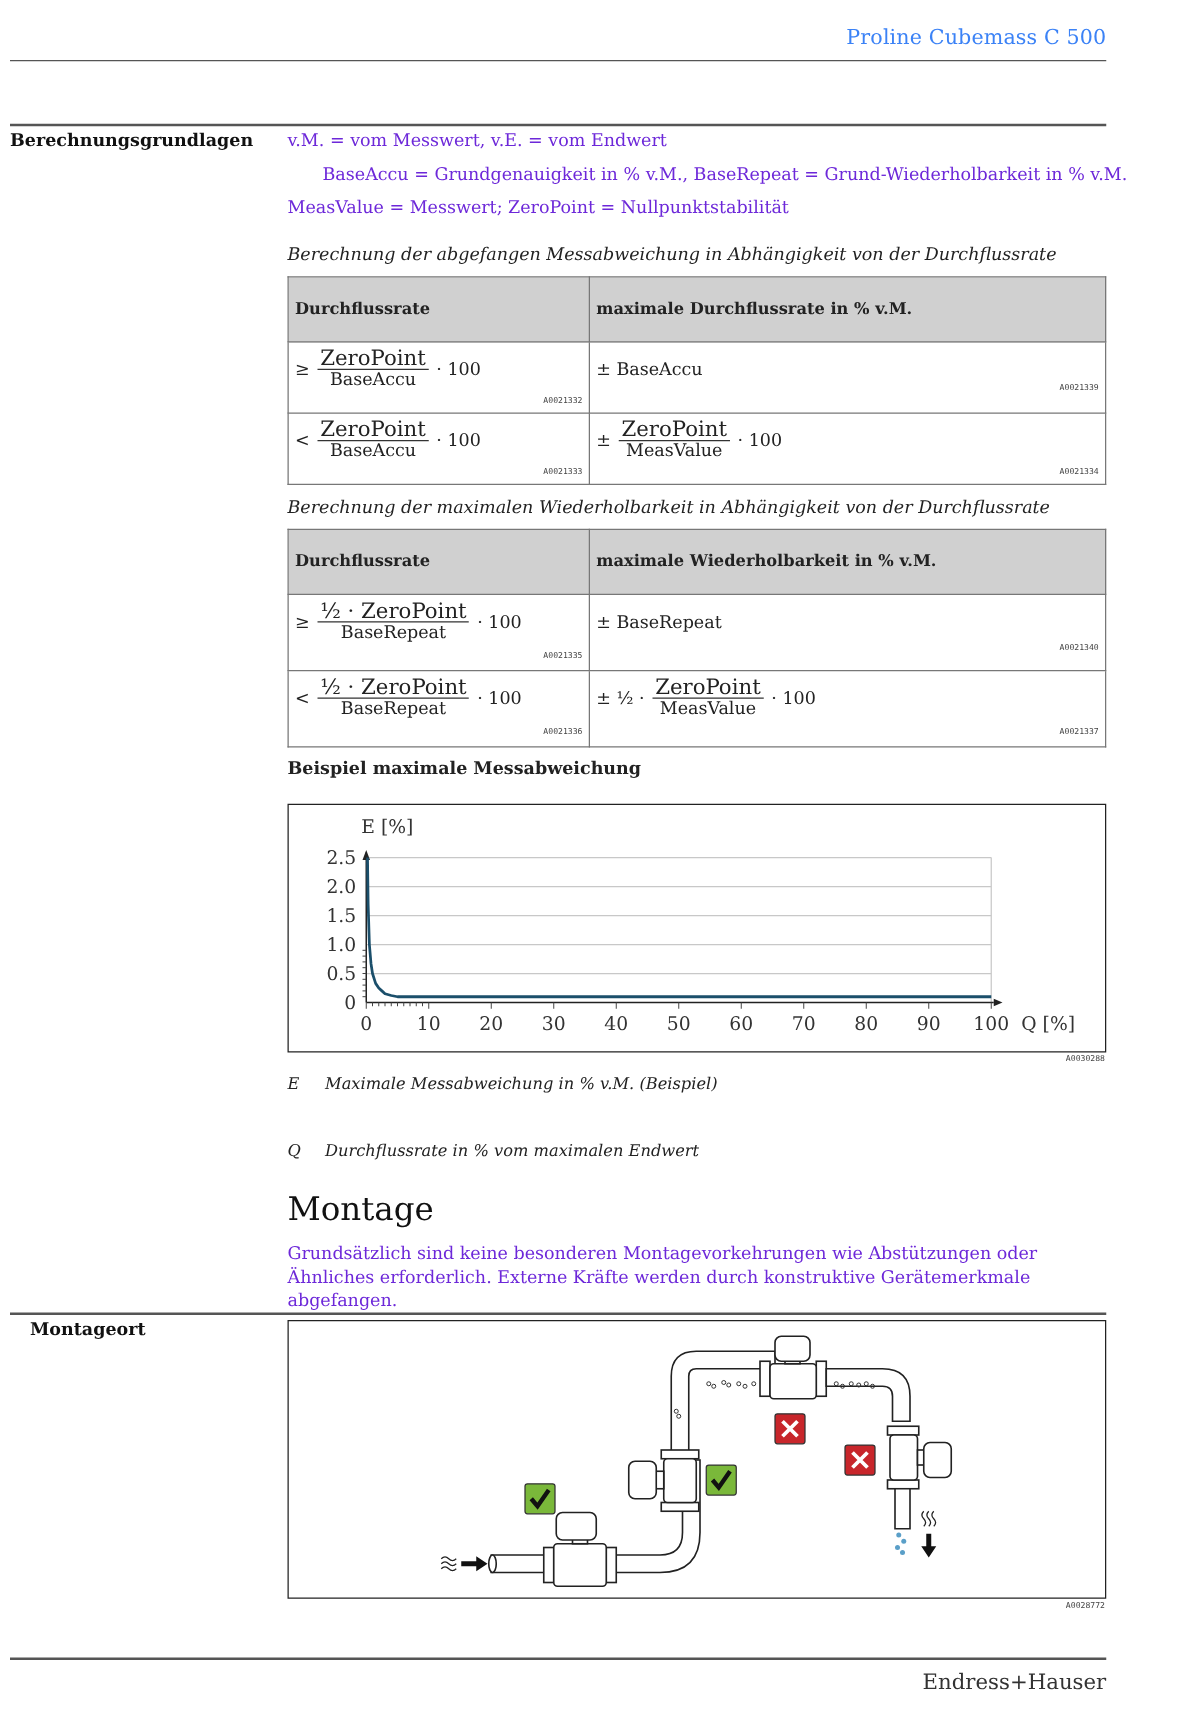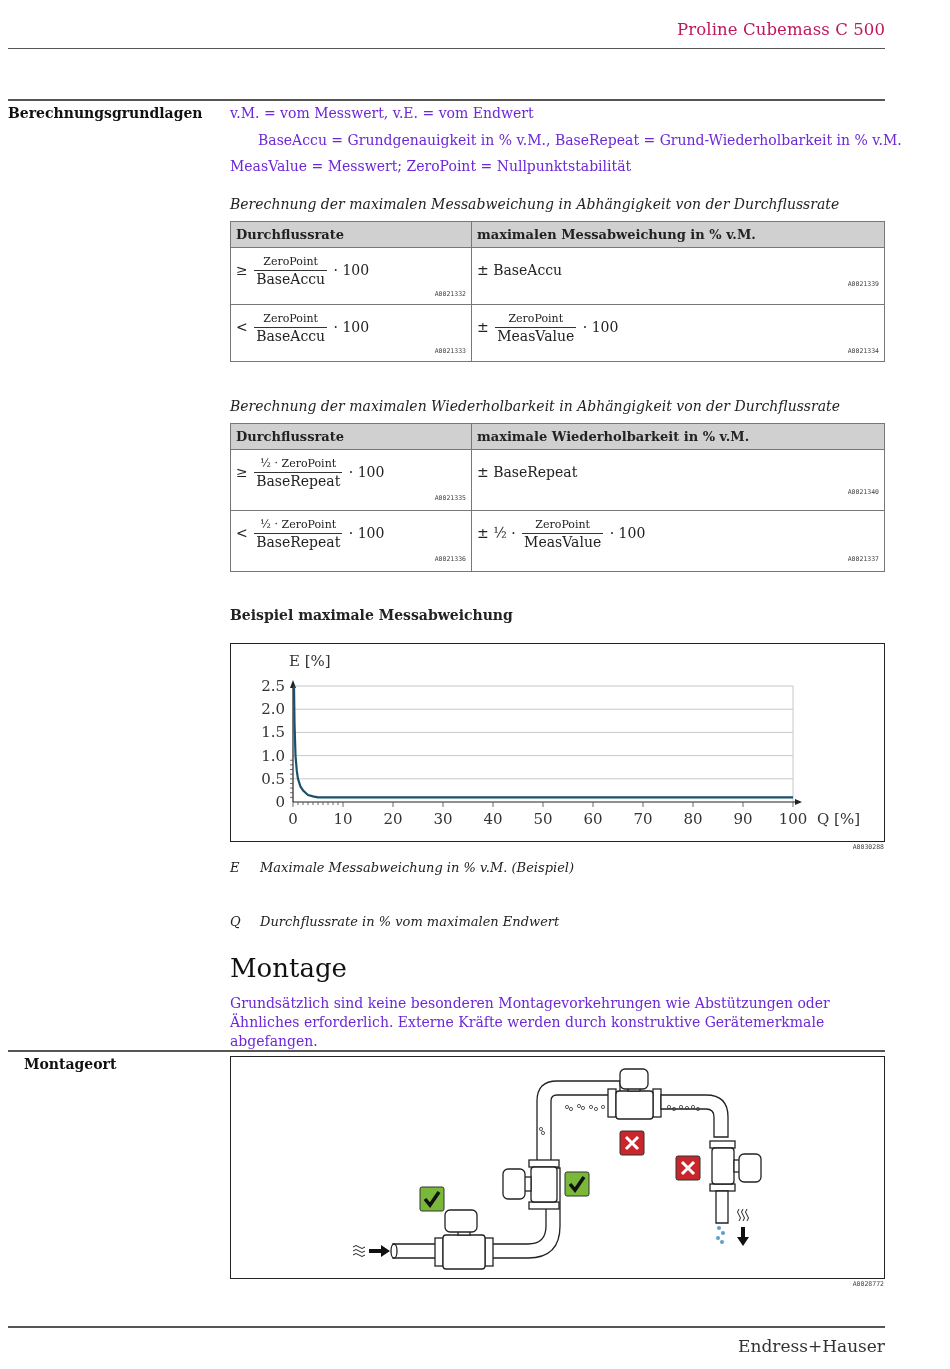--- a/index.html
+++ b/index.html
@@ -1,28 +1,28 @@
 <!DOCTYPE html>
 <html><head>
 <meta charset="utf-8">
 <style>
   html, body { margin:0; padding:0; background:#fff; }
   body { width:950px; height:1369px; position:relative; font-family:"DejaVu Serif", serif; color:#222; overflow:hidden; }
   .abs { position:absolute; }
-  .hdr-title { right:65px; top:20px; font-size:16.5px; color:#be185d; letter-spacing:0.1px; }
+  .hdr-title { right:65px; top:20px; font-size:16.5px; color:#3b82f6; letter-spacing:0.1px; }
   .rule { position:absolute; left:8px; width:877px; background:#555; }
   .side-label { left:8px; font-weight:bold; font-size:14px; color:#111; }
   .body-text { left:230px; font-size:14px; color:#6d28d9; }
   .caption-i { left:230px; font-style:italic; font-size:14px; color:#222; }
   table.f { position:absolute; left:230px; width:655px; border-collapse:collapse; font-size:14px; }
-  table.f th { background:#d0d0d0; text-align:left; font-weight:bold; padding:5px 5px; border:1px solid #777; font-size:13px; height:15px; }
+  table.f th { background:#d0d0d0; text-align:left; font-weight:bold; padding:18px 5px; border:1px solid #777; font-size:13px; height:15px; }
   table.f td { border:1px solid #777; padding:4px 5px 2px 5px; vertical-align:top; position:relative; }
   table.f td.c1 { width:230px; }
   .frac { display:inline-block; vertical-align:middle; text-align:center; margin:0 2px; }
-  .frac .num { display:block; border-bottom:1px solid #333; padding:0 2px; line-height:16px; font-size:11px; }
+  .frac .num { display:block; border-bottom:1px solid #333; padding:0 2px; line-height:16px; font-size:17px; }
   .frac .den { display:block; padding:0 2px; line-height:17px; font-size:14px;text-align:center; }
   .ref { display:block; text-align:right; font-size:6.5px; color:#444; font-family:"DejaVu Sans Mono", monospace; margin-top:2px; }
   .formula { font-size:14px; line-height:36px; white-space:nowrap; }
   .sec-title { left:230px; font-weight:bold; font-size:14px; }
   .chart-box { left:230px; top:643px; width:653px; height:197px; border:1.5px solid #222; }
   .legend-row { left:230px; font-size:13px; font-style:italic; }
   .legend-key { display:inline-block; width:30px; }
   .h1 { left:230px; top:953px; font-size:26px; color:#111; }
   .diagram-box { left:230px; top:1056px; width:653px; height:221px; border:1.5px solid #222; }
   .footer-page { left:8px; top:1380px; font-size:17px; color:#333; }
@@ -33,26 +33,26 @@
 
 <div class="abs hdr-title">Proline Cubemass C 500</div>
 <div class="rule" style="top:48px;height:1px;"></div>
 
 <div class="rule" style="top:99px;height:1.5px;"></div>
 <div class="abs side-label" style="top:105px;">Berechnungsgrundlagen</div>
 <div class="abs body-text" style="top:105px;">v.M. = vom Messwert, v.E. = vom Endwert</div>
 <div class="abs body-text" style="top:132px;margin-left:28px;">BaseAccu = Grundgenauigkeit in % v.M., BaseRepeat = Grund-Wiederholbarkeit in % v.M.</div>
 <div class="abs body-text" style="top:158px;">MeasValue = Messwert; ZeroPoint = Nullpunktstabilität</div>
 
-<div class="abs caption-i" style="top:196px;">Berechnung der maximalen Messabweichung in Abhängigkeit von der Durchflussrate</div>
+<div class="abs caption-i" style="top:196px;">Berechnung der abgefangen Messabweichung in Abhängigkeit von der Durchflussrate</div>
 <table class="f" style="top:221px;">
   <tbody>
       <tr>
     <th>Durchflussrate</th>
-    <th>maximalen Messabweichung in % v.M.</th>
+    <th>maximale Durchflussrate in % v.M.</th>
   </tr>
   <tr style="height:57px;">
     <td class="c1">
       <div class="formula">
         <span>≥</span>
         <span class="frac"><span class="num">ZeroPoint</span><span class="den">BaseAccu</span></span>
         <span>· 100</span>
       </div>
       <span class="ref">A0021332</span>
     </td>

